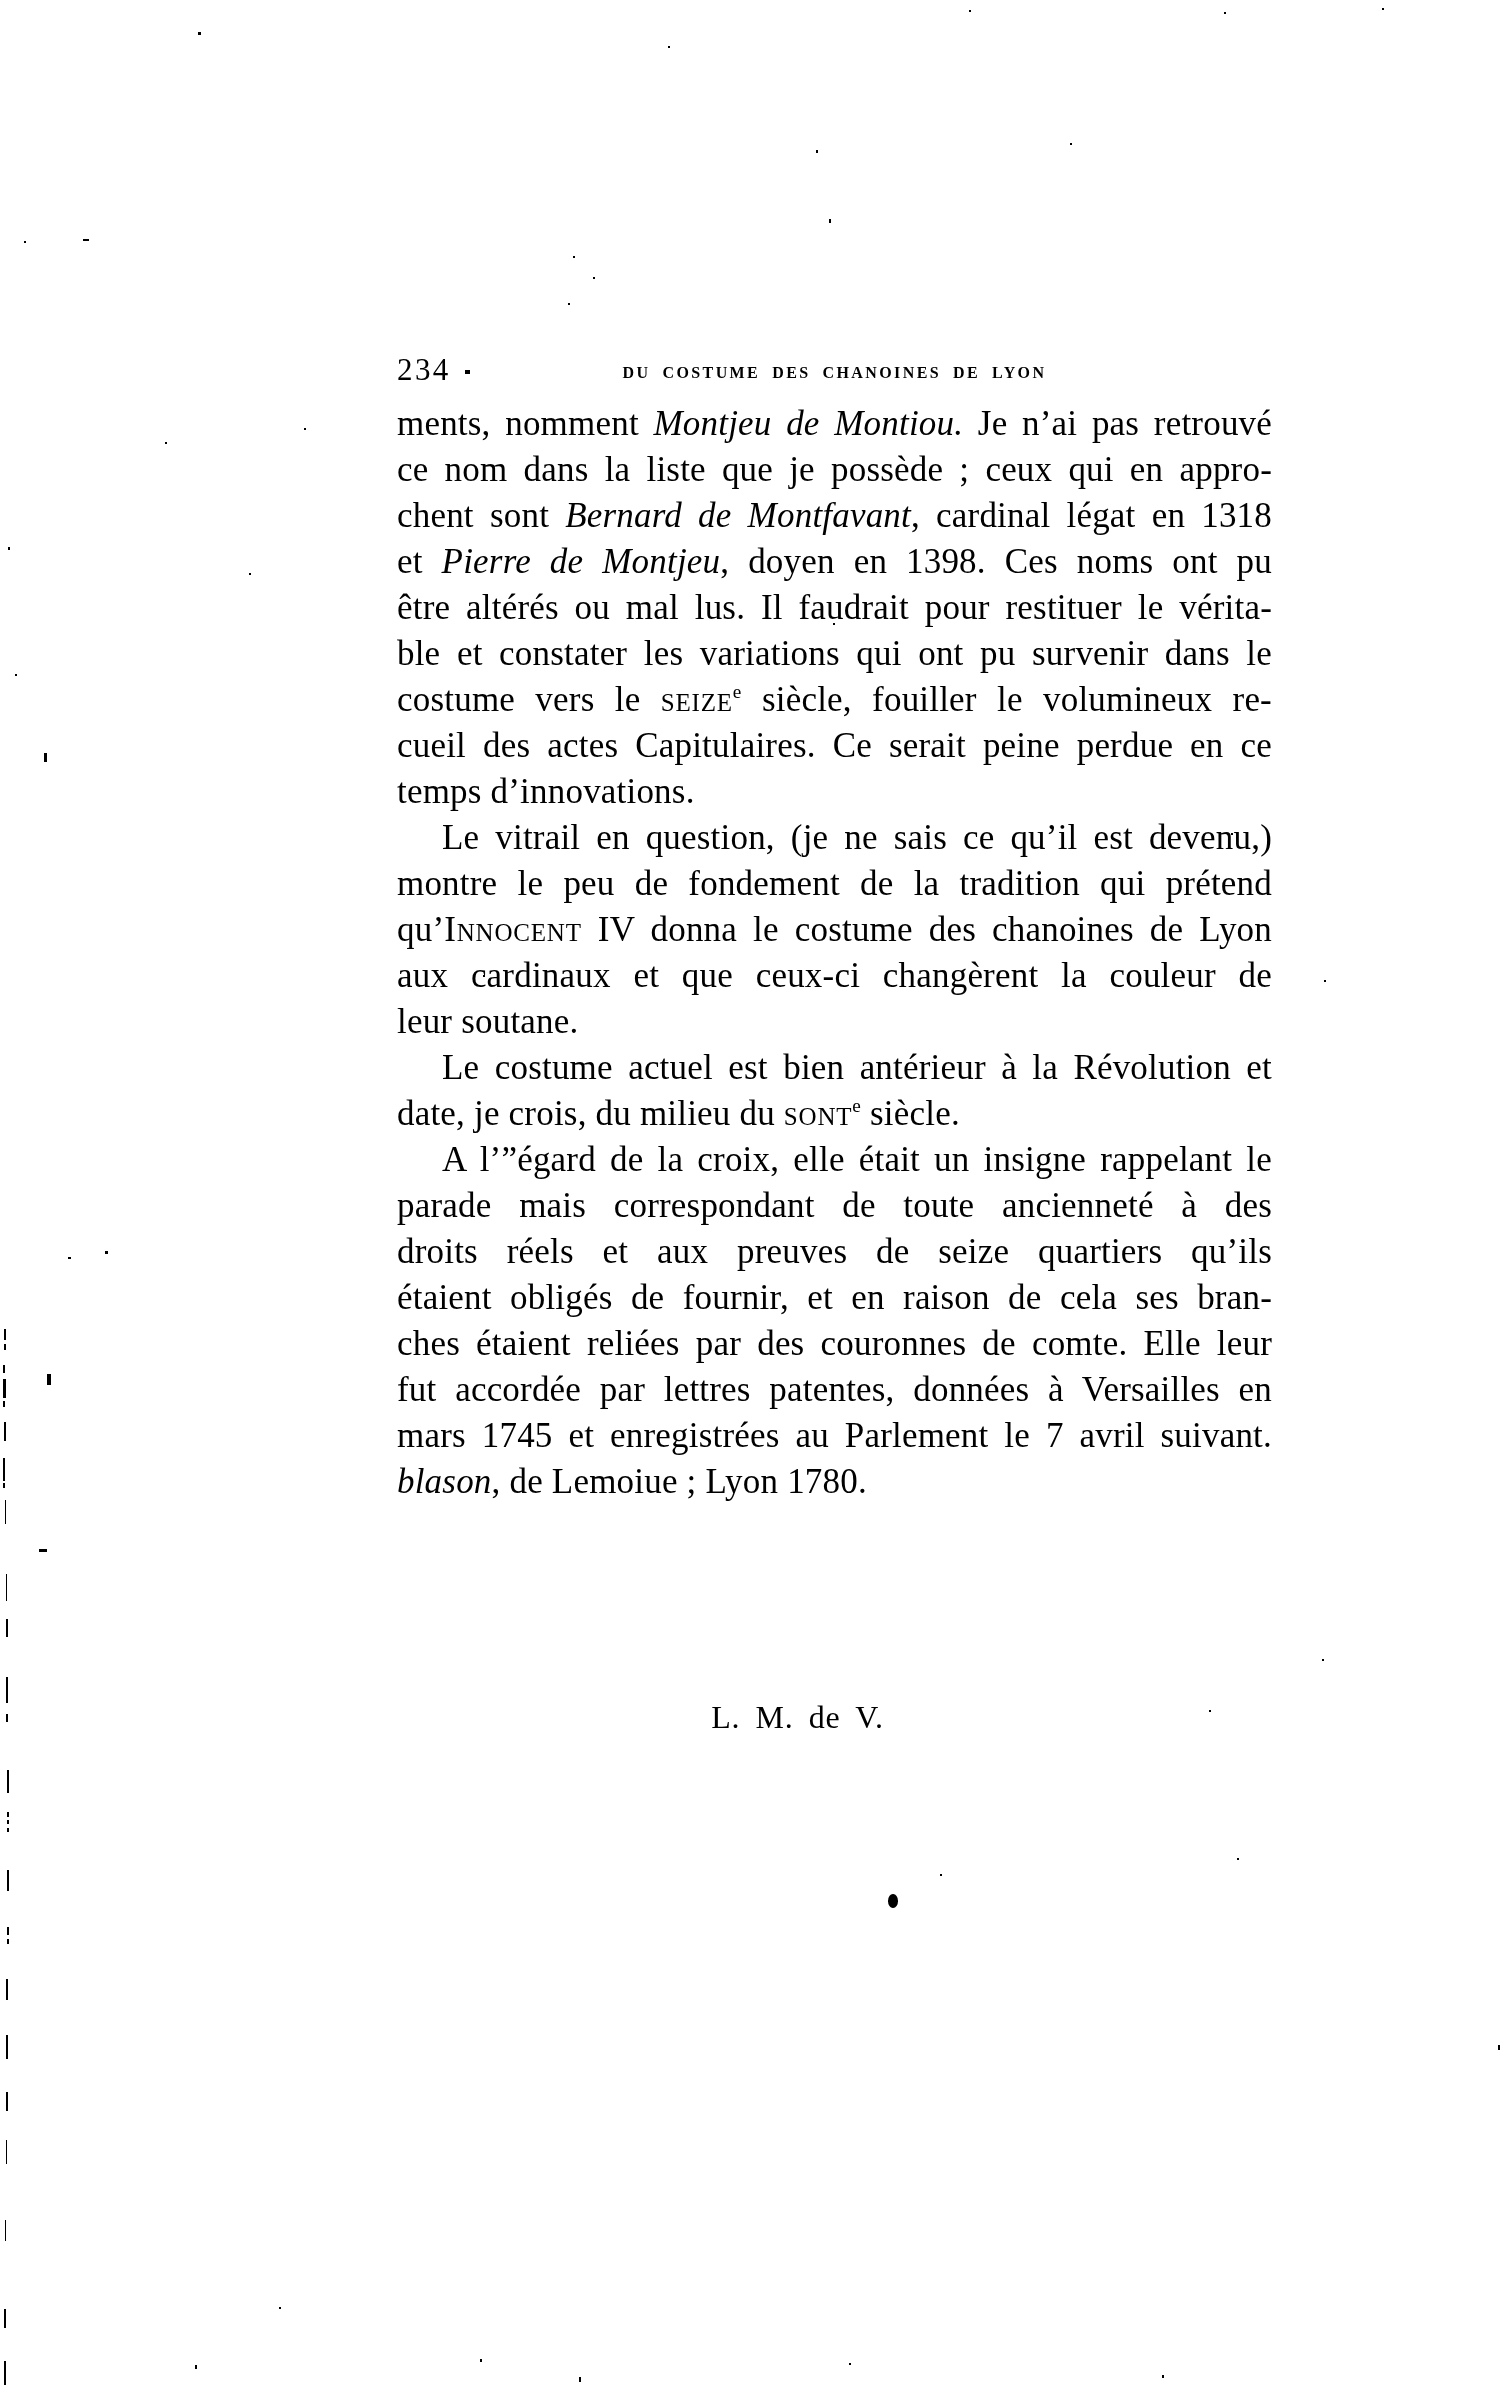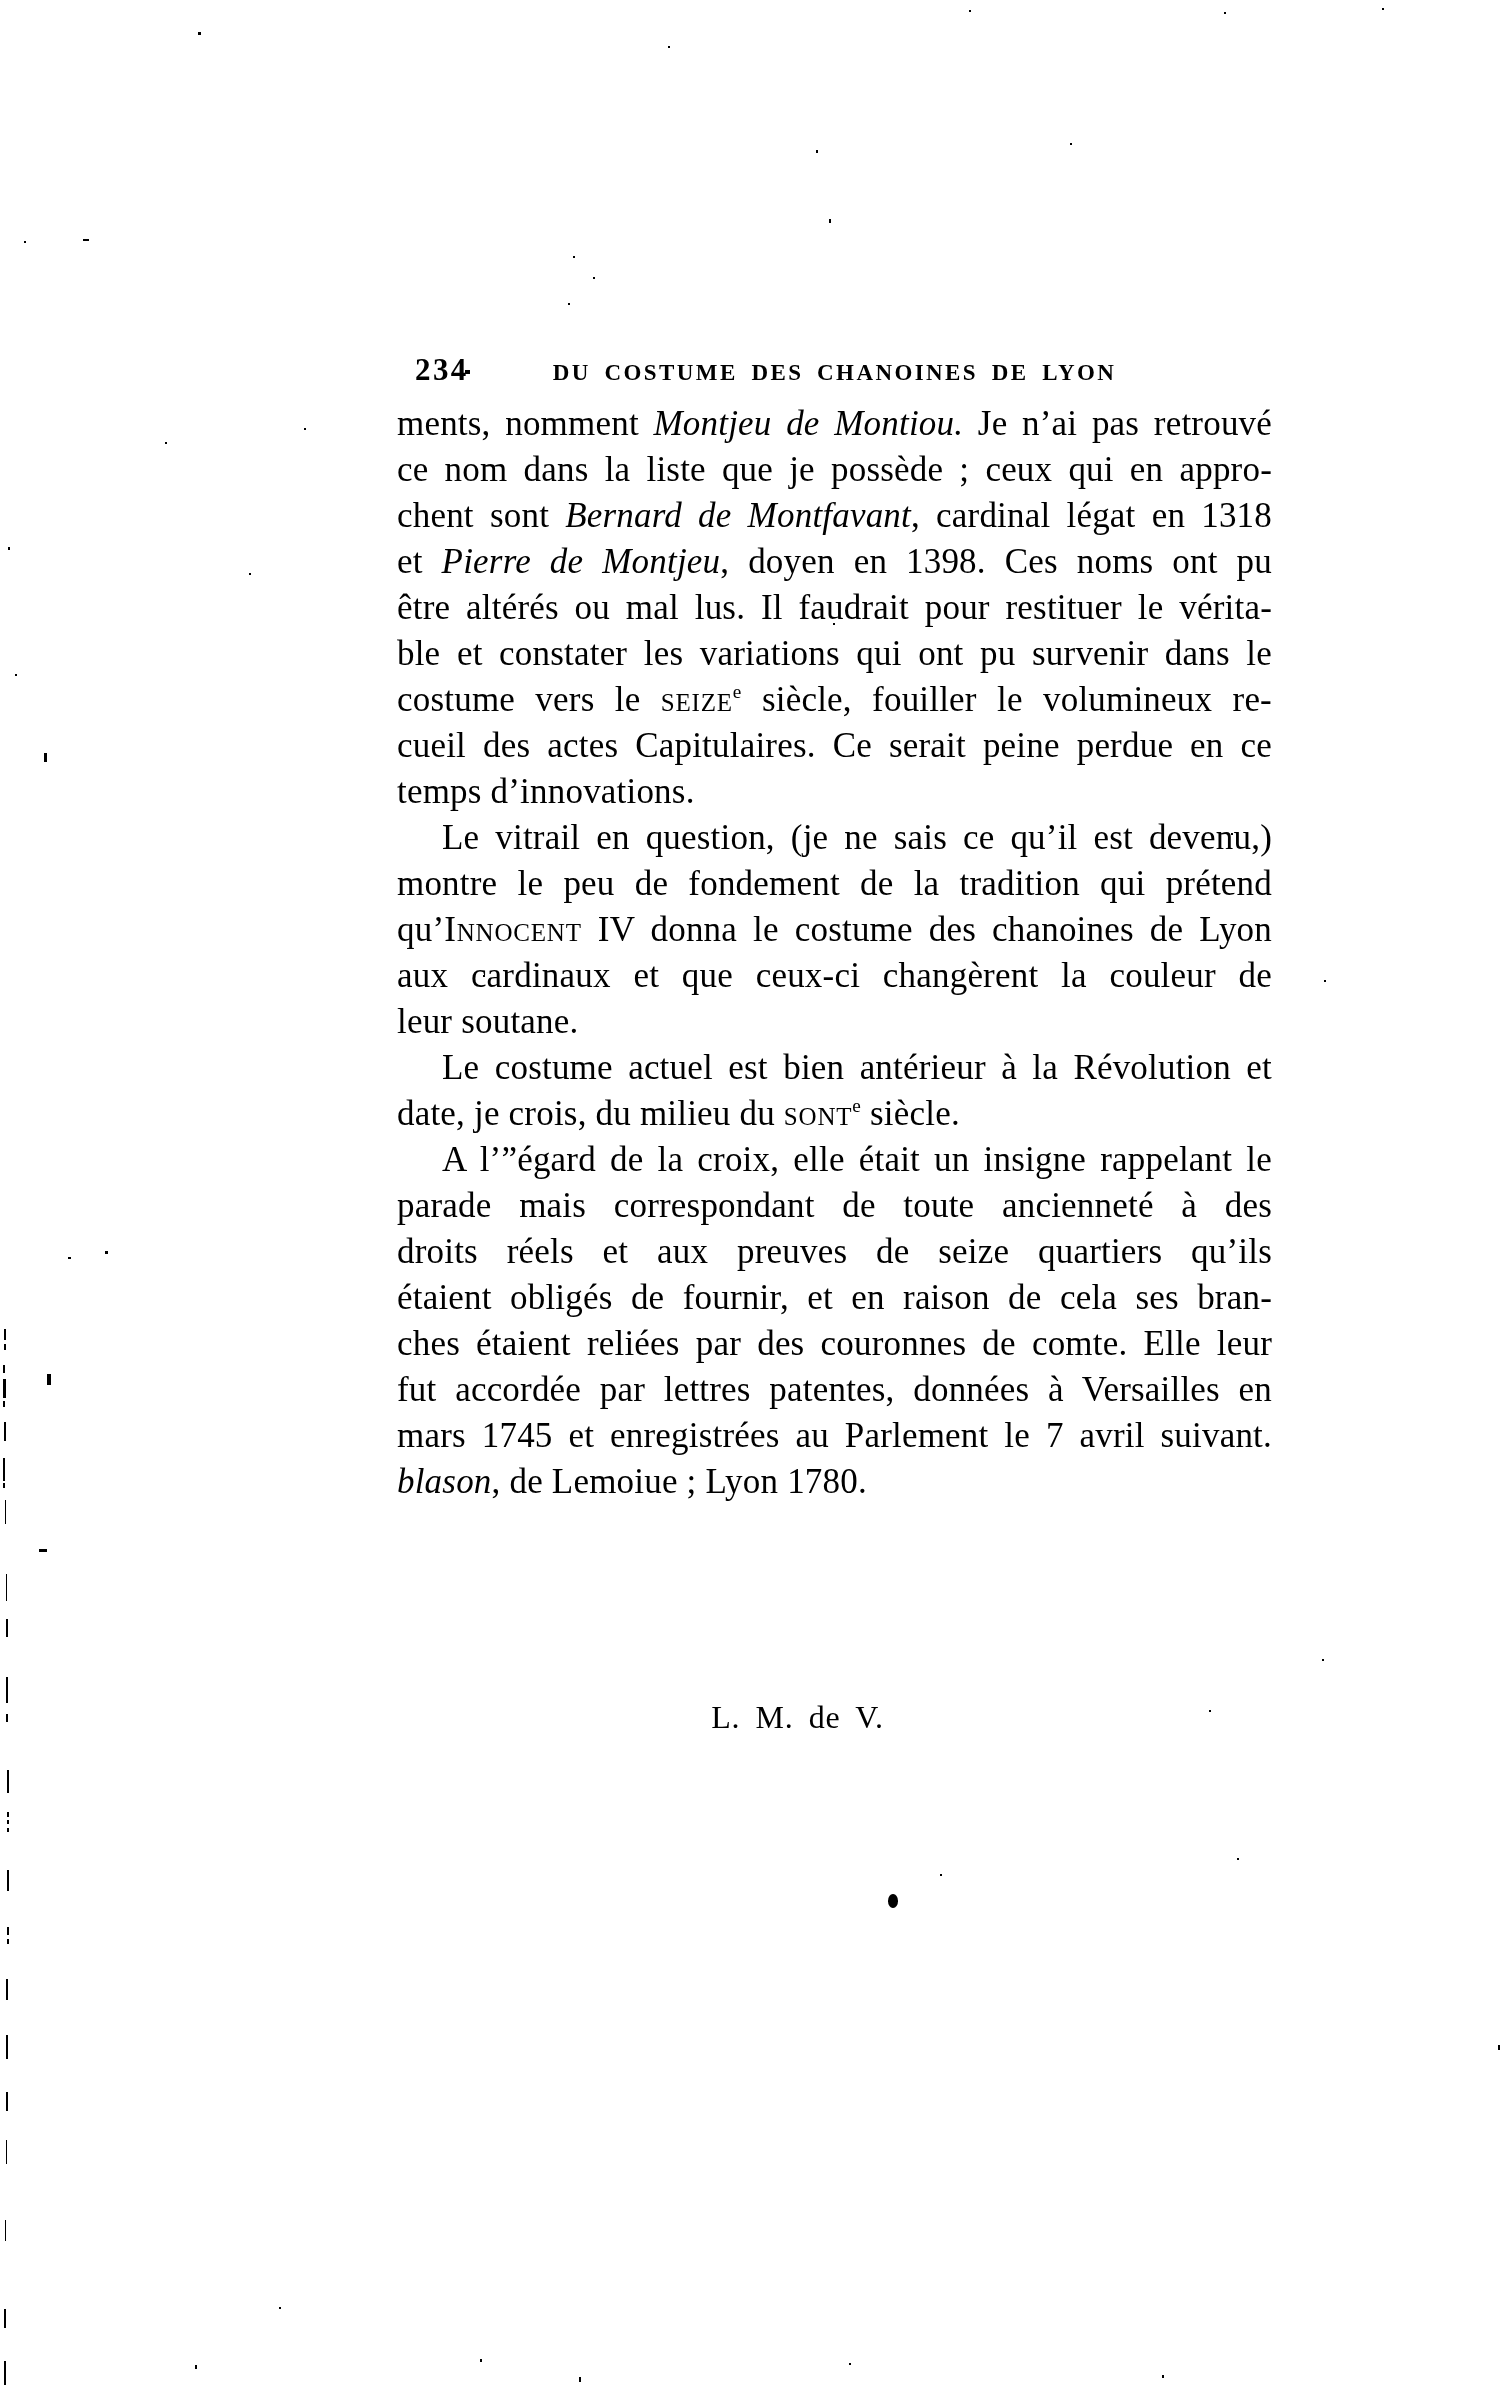--- a/index.html
+++ b/index.html
@@ -7,26 +7,26 @@
     width:1508px;height:2401px;position:relative;
     background:#ffffff;color:#000;
     font-family:"Liberation Serif", "DejaVu Serif", serif;
     overflow:hidden;
   }
   .page{position:absolute;inset:0;background:#ffffff}
 
   
   .running-head{position:absolute;top:352px;left:397px;width:875px;height:39px}
   .pagenum{
-    position:absolute;left:18px;top:0;
-    font-size:31px;font-weight:bold;letter-spacing:2.4px;line-height:35px;
+    position:absolute;left:0;top:0;
+    font-size:31px;font-weight:normal;letter-spacing:2.4px;line-height:35px;
   }
   .running-title{
     position:absolute;left:0;right:0;top:7.2px;text-align:center;
-    font-size:23px;font-weight:bold;letter-spacing:2.4px;word-spacing:5.6px;line-height:27px;
+    font-size:16px;font-weight:bold;letter-spacing:2.4px;word-spacing:5.6px;line-height:27px;
     white-space:nowrap;
   }
 
   
   .textblock{position:absolute;top:401px;left:397px;width:875px}
   .line{
     font-size:35px;line-height:46px;height:46px;
     text-align:justify;text-align-last:justify;
     letter-spacing:0.2px;
   }

